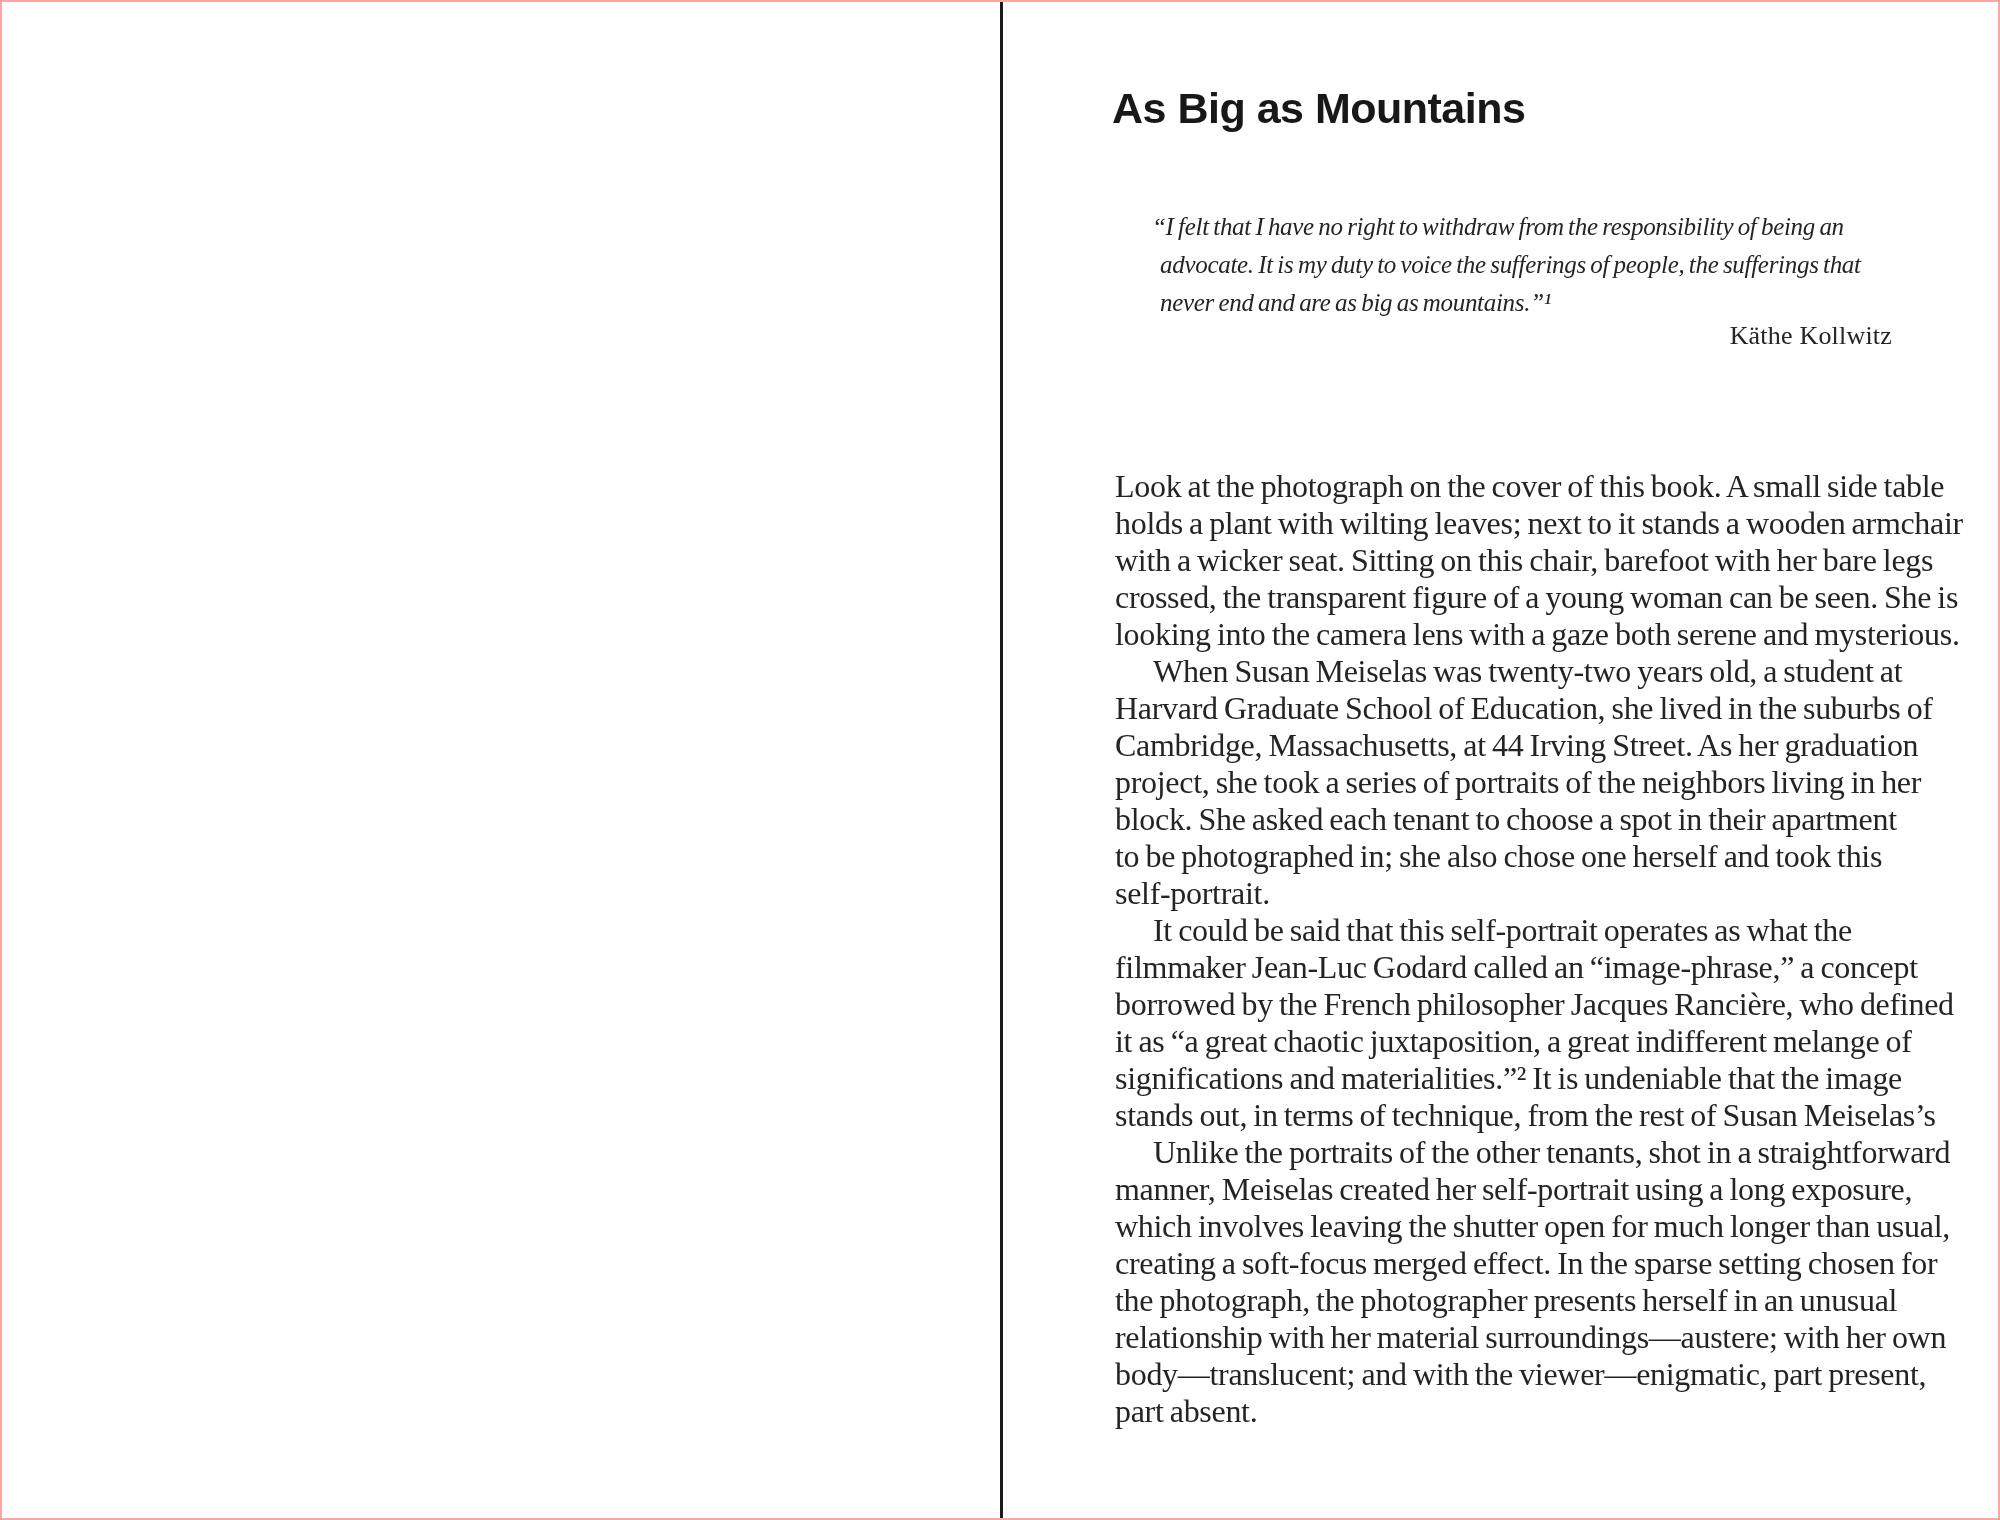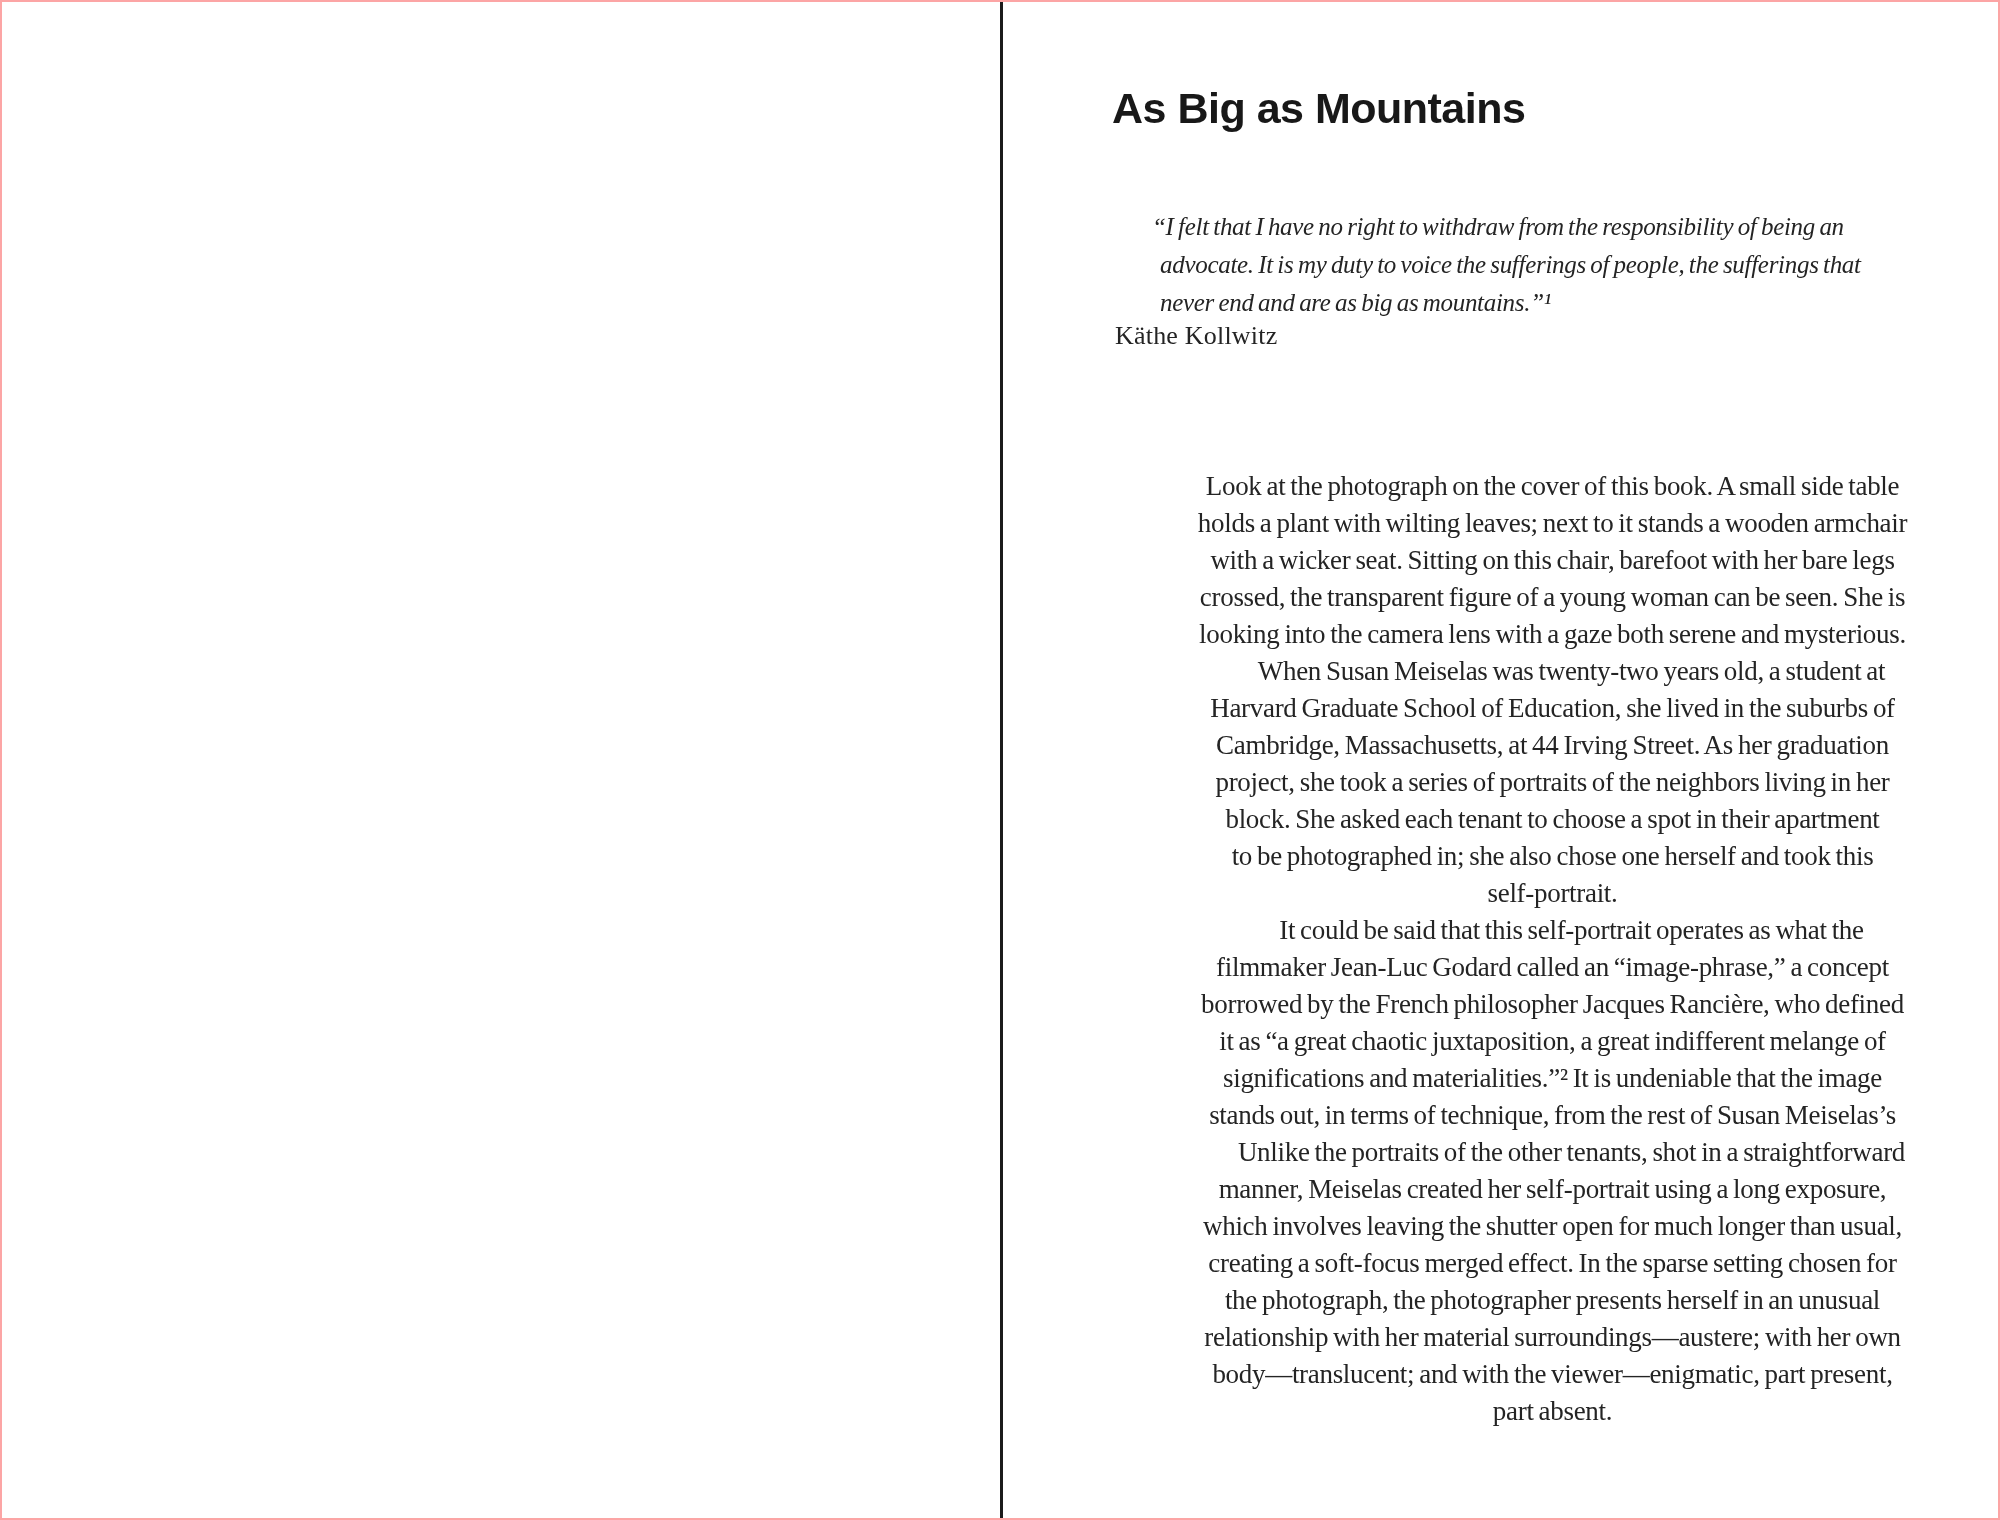--- a/index.html
+++ b/index.html
@@ -67,34 +67,33 @@
   }
   .epigraph-attribution {
     position: absolute;
     left: 1113px;
     top: 315px;
     width: 777px;
     margin: 0;
     font-size: 26px;
     line-height: 38px;
     letter-spacing: 0.2px;
-    text-align: left;
+    text-align: right;
     color: #242424;
   }
   .body-text {
     position: absolute;
     left: 1113px;
     top: 466px;
     width: 875px;
-    font-size: 27px;
+    font-size: 32px;
     line-height: 37px;
     letter-spacing: -0.3px;
     word-spacing: -1.5px;
     color: #242424;
-    text-align: center;
   }
   .body-text p {
     margin: 0;
     white-space: pre-line;
   }
   .body-text p.indent {
     text-indent: 38px;
   }
 </style>
 </head>

